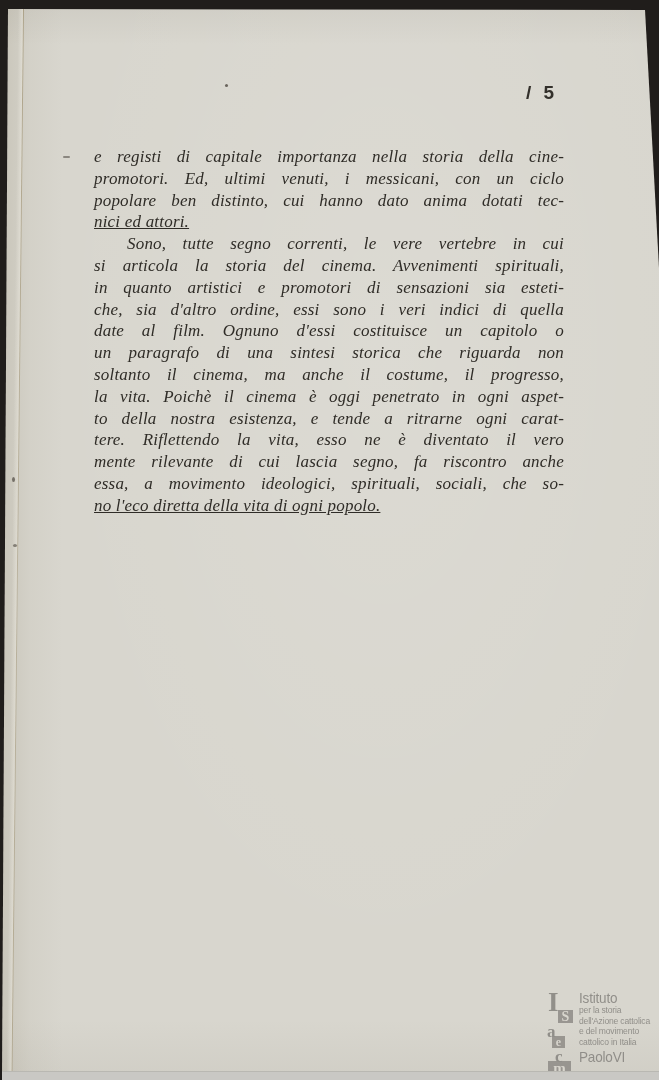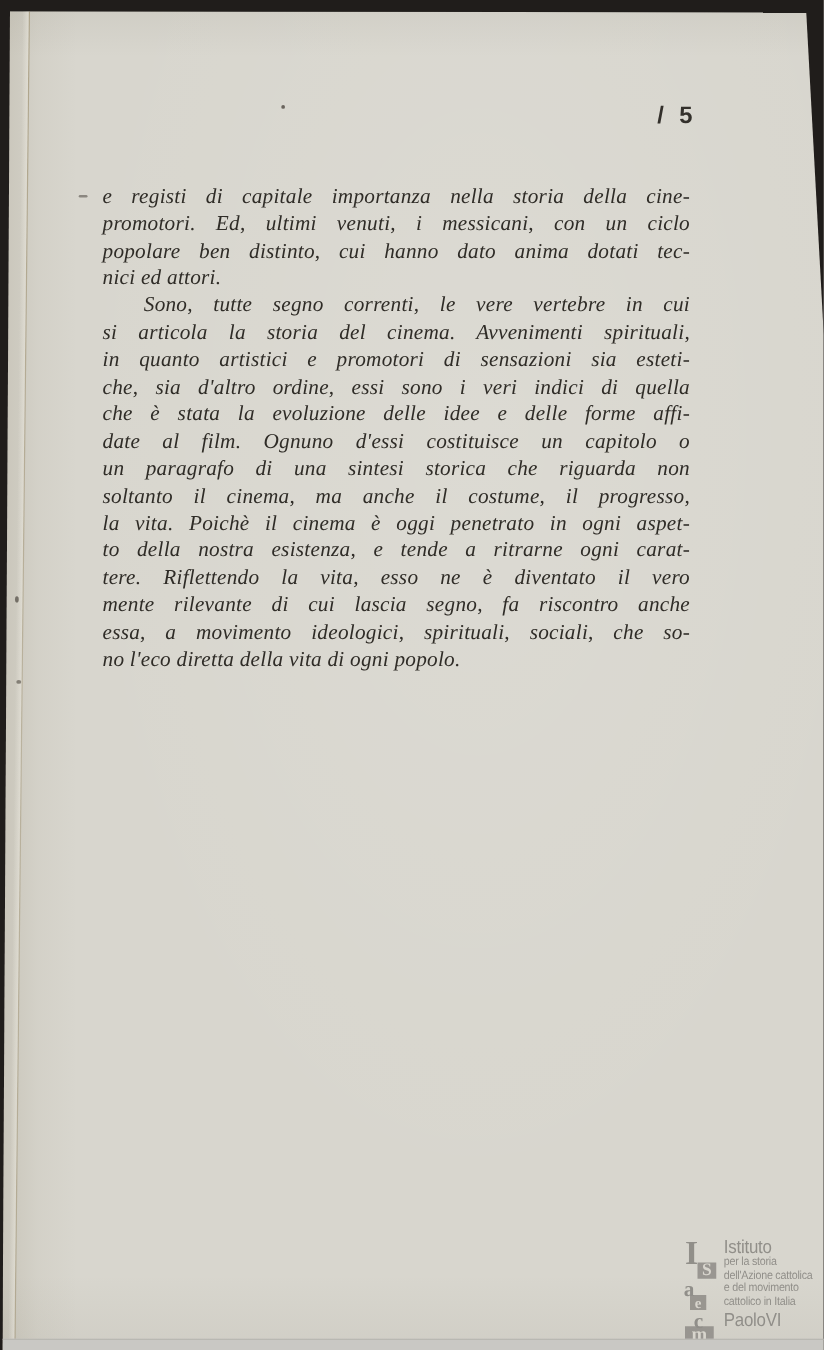--- a/index.html
+++ b/index.html
@@ -43,30 +43,30 @@
   .speck.s3{left:13px;top:544px;width:4px;height:3px;opacity:.6;}
   .speck.s4{left:63px;top:156px;width:7px;height:2px;border-radius:1px;opacity:.55;}
 
   .page-number{
     position:absolute;top:83px;right:104px;
     font:600 19px/1 "Liberation Sans", sans-serif;
     color:#33302b;word-spacing:5px;letter-spacing:1px;
   }
 
   .body-text{
-    position:absolute;left:82px;top:146px;width:470px;
+    position:absolute;left:94px;top:146px;width:470px;
     color:#2f2c27;
   }
   .body-text .line{
     font:italic 17px/21.8px "Liberation Serif", "DejaVu Serif", serif;
     letter-spacing:0.2px;
     text-align:justify;
     text-align-last:justify;
   }
-  .body-text .line.last{text-align-last:left;}
+  .body-text .line.last{text-align-last:left;text-decoration:underline;}
   .body-text .line.indent{text-indent:33px;}
 
   
   .stamp{
     position:absolute;left:546px;top:989px;width:112px;height:80px;
     display:flex;gap:3px;opacity:.92;
   }
   .stamp-acronym{width:30px;flex:none;}
   .glyph{
     font-family:"Liberation Serif", serif;font-weight:700;line-height:1;
@@ -99,21 +99,20 @@
 
     <div class="body-text">
         <div class="line">e registi di capitale importanza nella storia della cine-</div>
         <div class="line">promotori. Ed, ultimi venuti, i messicani, con un ciclo</div>
         <div class="line">popolare ben distinto, cui hanno dato anima dotati tec-</div>
         <div class="line last">nici ed attori.</div>
         <div class="line indent">Sono, tutte segno correnti, le vere vertebre in cui</div>
         <div class="line">si articola la storia del cinema. Avvenimenti spirituali,</div>
         <div class="line">in quanto artistici e promotori di sensazioni sia esteti-</div>
         <div class="line">che, sia d'altro ordine, essi sono i veri indici di quella</div>
-        <div class="line">che è stata la evoluzione delle idee e delle forme affi-</div>
         <div class="line">date al film. Ognuno d'essi costituisce un capitolo o</div>
         <div class="line">un paragrafo di una sintesi storica che riguarda non</div>
         <div class="line">soltanto il cinema, ma anche il costume, il progresso,</div>
         <div class="line">la vita. Poichè il cinema è oggi penetrato in ogni aspet-</div>
         <div class="line">to della nostra esistenza, e tende a ritrarne ogni carat-</div>
         <div class="line">tere. Riflettendo la vita, esso ne è diventato il vero</div>
         <div class="line">mente rilevante di cui lascia segno, fa riscontro anche</div>
         <div class="line">essa, a movimento ideologici, spirituali, sociali, che so-</div>
         <div class="line last">no l'eco diretta della vita di ogni popolo.</div>
       </div>

